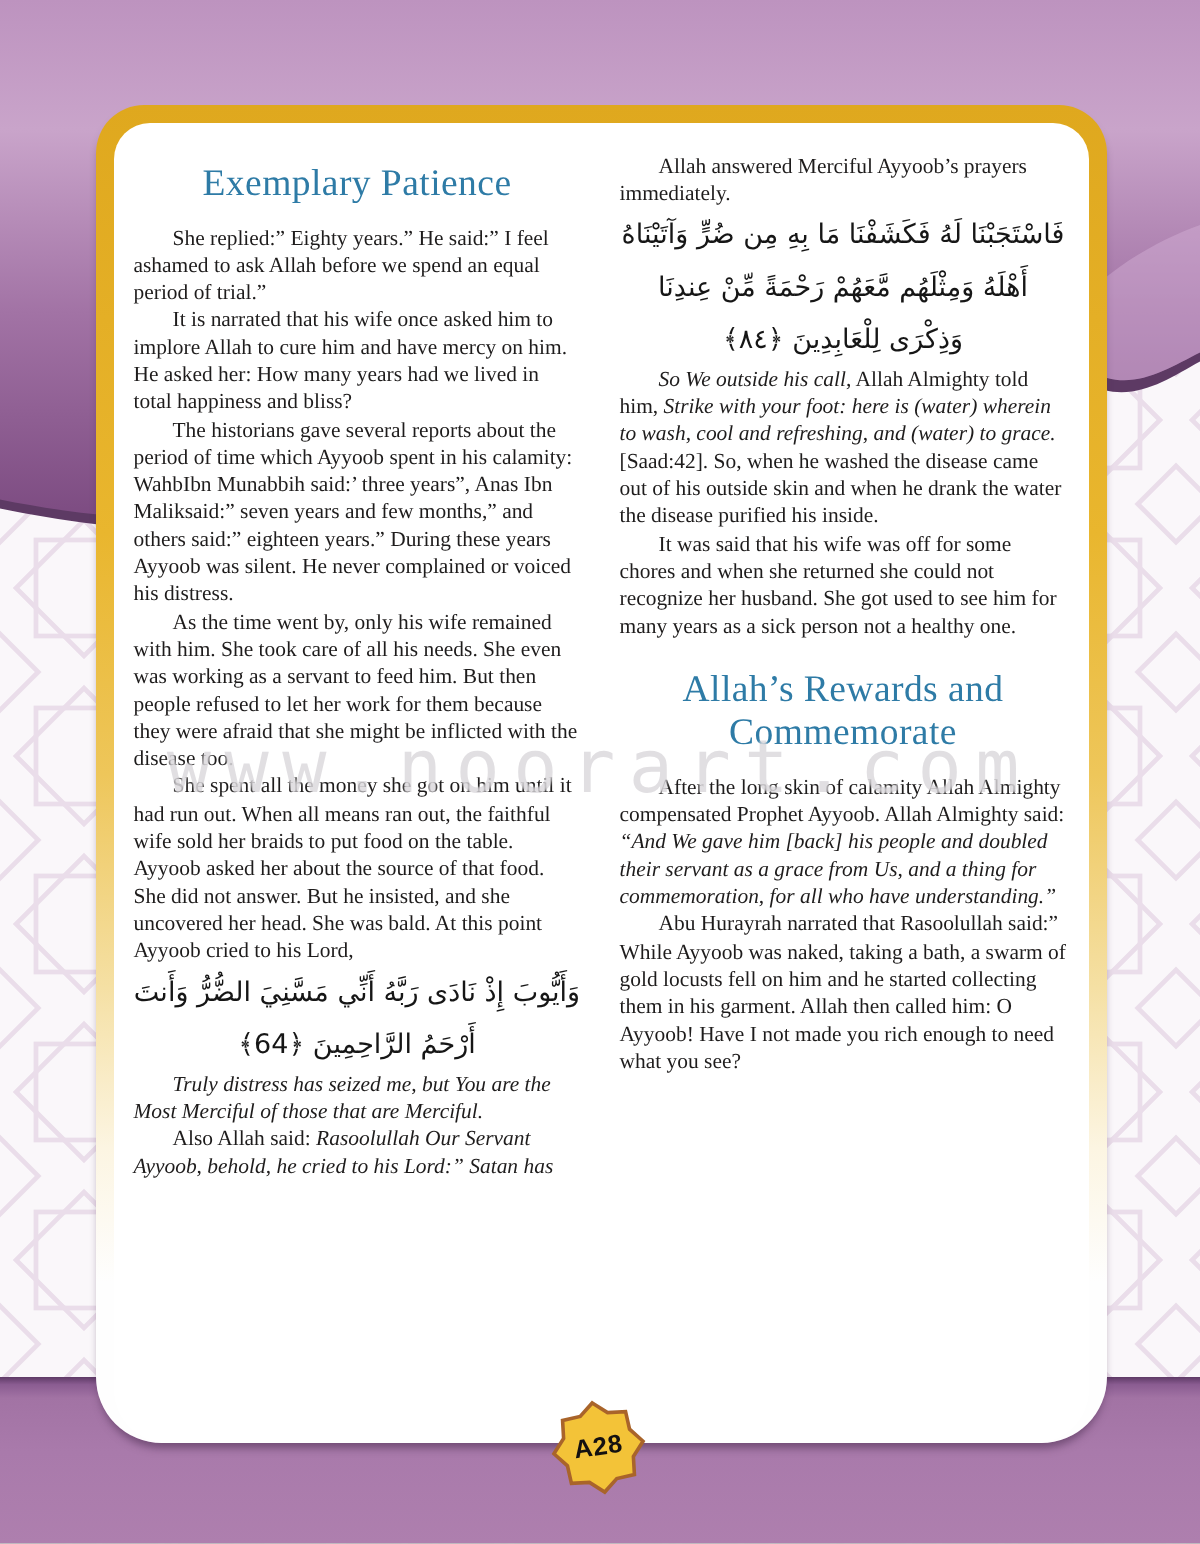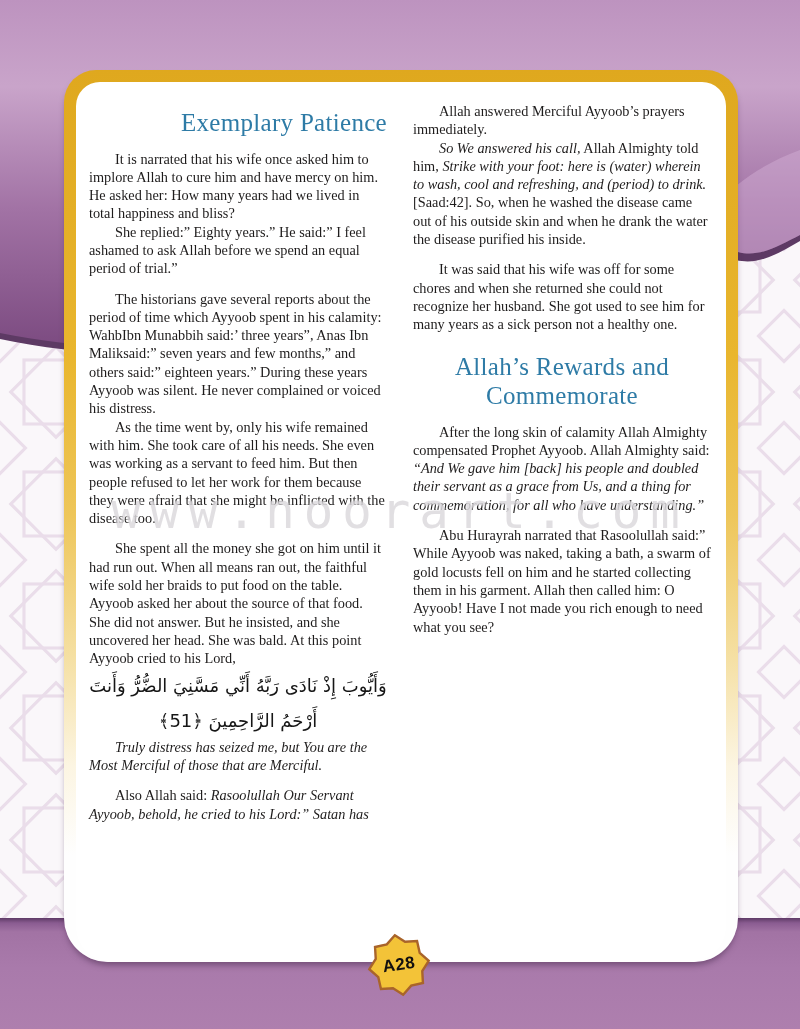--- a/index.html
+++ b/index.html
@@ -19,27 +19,27 @@
     background:linear-gradient(180deg,#dfa81e 0%,#e9b62e 32%,#eec65a 50%,#f5e0a4 66%,#fcf5e2 78%,#fefefe 88%,#fefefe 100%);
     box-shadow:0 5px 6px -2px rgba(70,40,75,.55);
   }
   .card{
     position:absolute;left:12px;right:12px;top:12px;bottom:0;
     background:#fff;border-radius:24px 24px 36px 36px;overflow:hidden;
   }
   .columns{display:flex;gap:26px;padding:20px 13px 0 13px;}
   .col{width:298px;color:var(--body-text,#1e1c1c);font-size:14.3px;line-height:1.28;}
   .col p{margin:0;text-indent:26px;}
-  .col p.gap{margin-top:12px;font-family:Liberation Serif, serif;}
+  .col p.gap{font-family:Liberation Serif, serif;}
   h2{
     margin:18px 0 12px 0;text-align:center;font-weight:normal;
     font-size:25px;line-height:1.18;color:var(--heading-blue,#2e7ba6);
     font-family:"Liberation Serif","DejaVu Serif",serif;letter-spacing:.3px;
   }
-  h2.first{margin-top:6px;text-align:right;}
+  h2.first{margin-top:6px;}
   .arabic{
     direction:rtl;text-align:center;margin:14px 2px 14px 2px;text-indent:0 !important;
     font-family:"DejaVu Sans",sans-serif;font-size:18px;line-height:1.95;color:#161616;
   }
   .it{font-style:italic;}
   .watermark{
     position:absolute;left:-10px;width:820px;top:483px;z-index:3;text-align:center;
     font-family:"DejaVu Sans Mono",monospace;font-size:49px;letter-spacing:9px;
     color:rgba(175,170,178,.38);text-shadow:0 0 2px rgba(255,255,255,.8);
     pointer-events:none;white-space:nowrap;
@@ -93,33 +93,34 @@
   </svg>
 
   <div class="band-bottom"></div>
 
   <div class="card-frame">
     <div class="card">
       <div class="columns">
 
         <div class="col">
           <h2 class="first">Exemplary Patience</h2>
+          <p>She replied:” Eighty years.”  He said:” I feel ashamed to ask Allah before we spend an equal period of trial.”</p>
           <p>It is narrated that his wife once asked him to implore Allah to cure him and have mercy on him. He asked her: How many years had we lived in total happiness and bliss?</p>
-          <p>She replied:” Eighty years.”  He said:” I feel ashamed to ask Allah before we spend an equal period of trial.”</p>
           <p class="gap">The historians gave several reports about the period of time which Ayyoob spent in his calamity: WahbIbn Munabbih said:’ three years”, Anas Ibn Maliksaid:” seven years and few months,” and others said:” eighteen years.”  During these years Ayyoob was silent.  He never complained or voiced his distress.</p>
           <p>As the time went by, only his wife remained with him.  She took care of all his needs.  She even was working as a servant to feed him.  But then people refused to let her work for them because they were afraid that she might be inflicted with the disease too.</p>
           <p class="gap">She spent all the money she got on him until it had run out. When all means ran out, the faithful wife sold her braids to put food on the table.  Ayyoob asked her about the source of that food.  She did not answer.  But he insisted, and she uncovered her head.  She was bald. At this point Ayyoob cried to his Lord,</p>
-          <p class="arabic">وَأَيُّوبَ إِذْ نَادَى رَبَّهُ أَنِّي مَسَّنِيَ الضُّرُّ وَأَنتَ أَرْحَمُ الرَّاحِمِينَ ﴿51﴾</p>
+          <p class="arabic">وَأَيُّوبَ إِذْ نَادَى رَبَّهُ أَنِّي مَسَّنِيَ الضُّرُّ وَأَنتَ أَرْحَمُ الرَّاحِمِينَ ﴿64﴾</p>
           <p class="it">Truly distress has seized me, but You are the Most Merciful of those that are Merciful.</p>
           <p class="gap"><span>Also Allah said: </span><span class="it">Rasoolullah Our Servant Ayyoob, behold, he cried to his Lord:” Satan has</span></p>
         </div>
 
         <div class="col">
           <p>Allah answered Merciful Ayyoob’s prayers immediately.</p>
-          <p><span class="it">So We answered his call,</span><span>  Allah Almighty told him, </span><span class="it">Strike with your foot: here is (water) wherein to wash, cool and refreshing, and (period) to drink.</span><span> [Saad:42].  So, when he washed the disease came out of his outside skin and when he drank the water the disease purified his inside.</span></p>
+          <p class="arabic">فَاسْتَجَبْنَا لَهُ فَكَشَفْنَا مَا بِهِ مِن ضُرٍّ وَآتَيْنَاهُ أَهْلَهُ وَمِثْلَهُم مَّعَهُمْ رَحْمَةً مِّنْ عِندِنَا وَذِكْرَى لِلْعَابِدِينَ ﴿٨٤﴾</p>
+          <p><span class="it">So We outside his call,</span><span>  Allah Almighty told him, </span><span class="it">Strike with your foot: here is (water) wherein to wash, cool and refreshing, and (water) to grace.</span><span> [Saad:42].  So, when he washed the disease came out of his outside skin and when he drank the water the disease purified his inside.</span></p>
           <p class="gap">It was said that his wife was off for some chores and when she returned she could not recognize her husband.  She got used to see him for many years as a sick person not a healthy one.</p>
           <h2>Allah’s Rewards and Commemorate</h2>
           <p><span>After the long skin of calamity Allah Almighty compensated Prophet Ayyoob. Allah Almighty said: </span><span class="it">“And We gave him [back] his people and doubled their servant as a grace from Us, and a thing for commemoration, for all who have understanding.”</span></p>
           <p class="gap">Abu Hurayrah narrated that Rasoolullah said:” While Ayyoob was naked, taking a bath, a swarm of gold locusts fell on him and he started collecting them in his garment. Allah then called him: O Ayyoob! Have I not made you rich enough to need what you see?</p>
         </div>
 
       </div>
     </div>
   </div>
 

